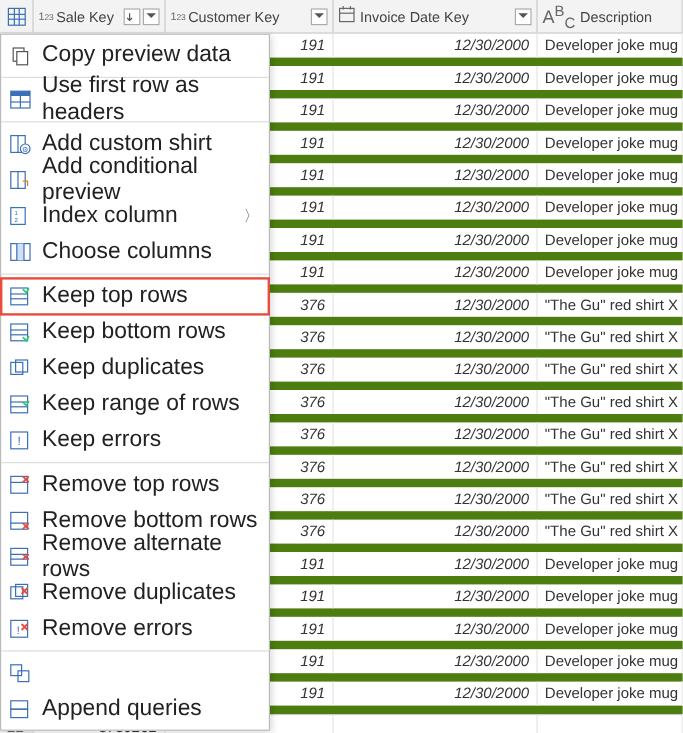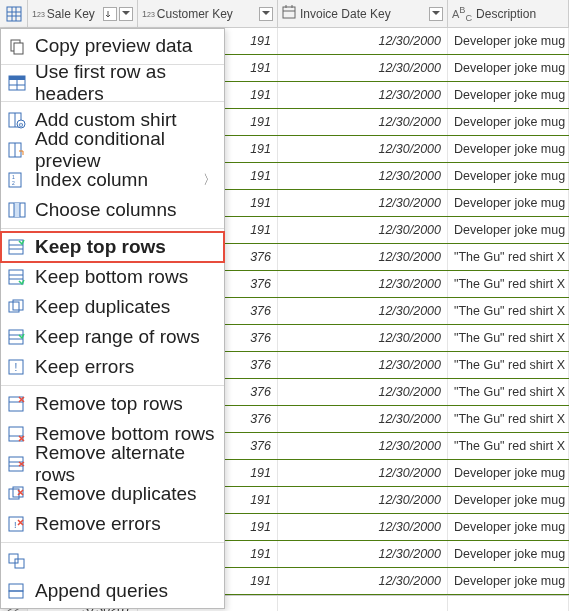--- a/index.html
+++ b/index.html
@@ -11,38 +11,38 @@
 .hcell .cal-icon svg, .hcell .abc-icon svg { flex-shrink: 0; }
 .hcell .label { flex: 1; white-space: nowrap; overflow: hidden; }
 .hcell .drop { width: 14px; height: 14px; border: 1px solid #aaa; background: #fff; display: flex; align-items: center; justify-content: center; margin-left: 2px; }
 .hcell .drop svg { display: block; }
 .col-rownum { width: 28px; justify-content: center; }
 .col-sale { width: 110px; }
 .col-cust { width: 140px; }
 .col-date { width: 170px; }
 .col-desc { flex: 1; }
 .grid-body { }
-.row { display: flex; height: 27px; border-bottom: 1px solid #4d7c0f; text-align: center; }
+.row { display: flex; height: 27px; border-bottom: 7px solid #4d7c0f; text-align: center; }
 .cell { border-right: 1px solid #e5e5e5; padding: 0 6px; display: flex; align-items: center; font-size: 12.5px; }
 .cell.num { justify-content: flex-end; font-style: normal; }
 .cell.date { justify-content: flex-end; font-style: italic; color: #333; }
 .cell.text { justify-content: flex-start; overflow: hidden; white-space: nowrap; }
 .cell.rn { width: 28px; justify-content: center; background: #f3f3f3; color: #666; font-style: italic; }
 .cell.sale { width: 110px; font-style: italic; }
 .cell.cust { width: 140px; font-style: italic; }
 .cell.invd { width: 170px; }
 .cell.desc { flex: 1; }
 
 .menu { position: absolute; top: 28px; left: 0; width: 225px; background: #fff; border: 1px solid #bbb; box-shadow: 2px 2px 6px rgba(0,0,0,0.15); z-index: 10; padding: 2px 0; }
 .menu .item { display: flex; align-items: center; height: 30px; padding: 0 8px 0 6px; cursor: default; position: relative; }
 .menu .item .mico { width: 20px; height: 20px; margin-right: 8px; display: flex; align-items: center; justify-content: center; flex-shrink: 0; }
 .menu .item .mlabel { flex: 1; font-size: 19px; color: #222; }
 .menu .item .sub-arrow { color: #666; }
 .menu .sep { height: 1px; background: #ddd; margin: 3px 0; }
-.menu .item.highlighted { outline: 2px solid #e74c3c; outline-offset: -1px; font-weight: bold; }
+.menu .item.highlighted { outline: 2px solid #e74c3c; outline-offset: -1px; }
 
 svg { overflow: visible; }
 </style>
 </head>
 <body>
 
 <div class="grid-header">
   <div class="hcell col-rownum">
     <svg width="14" height="14">
         <rect x="0" y="0" width="14" height="14" fill="none" stroke="#3b6fb6" stroke-width="1"></rect>
@@ -83,21 +83,21 @@
           <line x1="10" y1="0" x2="10" y2="3" stroke="#666"></line>
         </svg></span>
     <span class="label" style="margin-left:4px">Invoice Date Key</span>
     <span class="drop">
         <svg width="8" height="5">
           <path d="M0 0 L4 4 L8 0" fill="#555"></path>
         </svg>
       </span>
   </div>
   <div class="hcell col-desc">
-    <span class="abc-icon" style="font-size:11px;color:#666">A<sup>B</sup><sub>C</sub></span>
+    <span class="abc-icon" style="font-size:15px;color:#666">A<sup>B</sup><sub>C</sub></span>
     <span class="label" style="margin-left:4px">Description</span>
   </div>
 </div>
 
 <div class="grid-body" id="grid-body">
     <div class="row">
       <div class="cell rn"></div>
       <div class="cell sale num"></div>
       <div class="cell cust num">191</div>
       <div class="cell invd date">12/30/2000</div>

